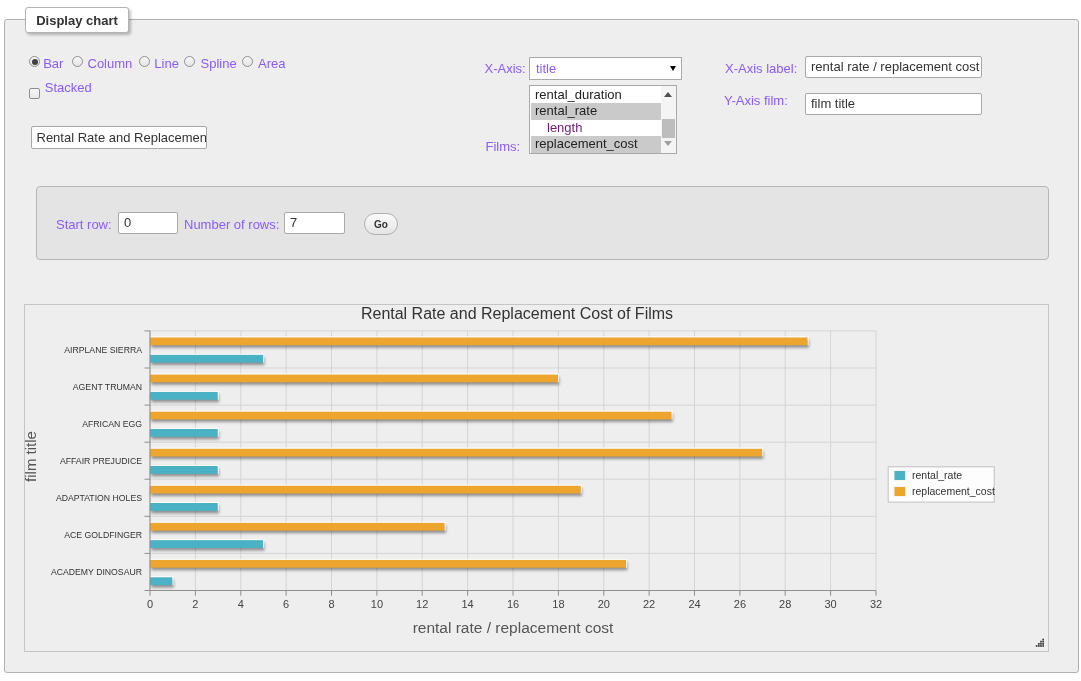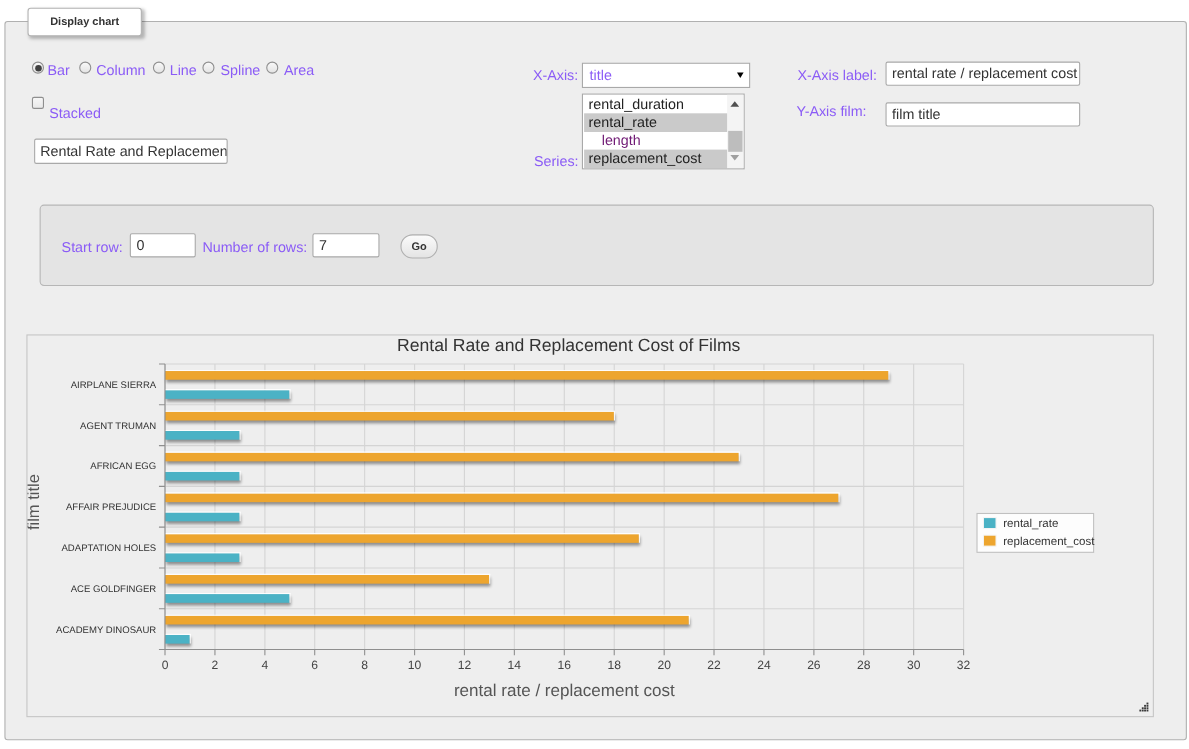--- a/index.html
+++ b/index.html
@@ -9,45 +9,45 @@
 .inp{position:absolute;background:#fff;border:1px solid #a9a9a9;border-radius:2px;font-size:13px;color:#333;
   padding:0 0 0 5px;white-space:nowrap;overflow:hidden;}
 </style>
 </head>
 <body>
 <div id="page">
 
   <div class="abs" style="left:4px;top:19px;width:1073px;height:652px;border:1px solid #b0b0b0;border-radius:3px;background:#eeeeee;"></div>
 
   <div class="abs" style="left:25px;top:7px;width:102px;height:24px;background:#fff;border:1px solid #b3b3b3;border-radius:3px;
-     box-shadow:2px 2px 3px rgba(0,0,0,0.25);font-size:10px;font-weight:bold;color:#333;text-align:center;line-height:25px;">Display chart</div>
+     box-shadow:2px 2px 3px rgba(0,0,0,0.25);font-size:13px;font-weight:bold;color:#333;text-align:center;line-height:25px;">Display chart</div>
 
   <div class="lbl" style="left:43.2px;top:55.6px;">Bar</div>
   <div class="lbl" style="left:87.5px;top:55.6px;">Column</div>
   <div class="lbl" style="left:154.3px;top:55.6px;">Line</div>
   <div class="lbl" style="left:200.5px;top:55.6px;">Spline</div>
   <div class="lbl" style="left:258.1px;top:55.6px;">Area</div>
   <div class="abs" style="position:absolute;width:11px;height:11px;border:1px solid #8f8f8f;border-radius:50%;background:linear-gradient(#f8f8f8,#e4e4e4);box-sizing:border-box;left:29.1px;top:56.2px;"></div>
   <div class="abs" style="left:31.6px;top:58.7px;width:6px;height:6px;border-radius:50%;background:#404040;"></div>
   <div class="abs" style="position:absolute;width:11px;height:11px;border:1px solid #8f8f8f;border-radius:50%;background:linear-gradient(#f8f8f8,#e4e4e4);box-sizing:border-box;left:72.0px;top:56.2px;"></div>
   <div class="abs" style="position:absolute;width:11px;height:11px;border:1px solid #8f8f8f;border-radius:50%;background:linear-gradient(#f8f8f8,#e4e4e4);box-sizing:border-box;left:138.5px;top:56.2px;"></div>
   <div class="abs" style="position:absolute;width:11px;height:11px;border:1px solid #8f8f8f;border-radius:50%;background:linear-gradient(#f8f8f8,#e4e4e4);box-sizing:border-box;left:184.0px;top:56.2px;"></div>
   <div class="abs" style="position:absolute;width:11px;height:11px;border:1px solid #8f8f8f;border-radius:50%;background:linear-gradient(#f8f8f8,#e4e4e4);box-sizing:border-box;left:241.6px;top:56.2px;"></div>
 
   <div class="abs" style="left:28.5px;top:87.5px;width:11.5px;height:11.5px;border:1px solid #8f8f8f;border-radius:2px;background:linear-gradient(#f6f6f6,#e9e9e9);box-sizing:border-box;"></div>
-  <div class="lbl" style="left:44.8px;top:95px;">Stacked</div>
+  <div class="lbl" style="left:44.8px;top:80px;">Stacked</div>
 
   <div class="inp" style="left:30.5px;top:125.5px;width:169px;height:21.5px;line-height:21.5px;">Rental Rate and Replacement Cost of Films</div>
 
   <div class="lbl" style="left:484.5px;top:61px;">X-Axis:</div>
   <div class="abs" style="left:529px;top:57px;width:153px;height:22.5px;background:#fff;border:1px solid #a9a9a9;box-sizing:border-box;"></div>
   <div class="lbl" style="left:536px;top:61px;">title</div>
   <div class="abs" style="left:669.5px;top:65.5px;width:0;height:0;border-left:3.5px solid transparent;border-right:3.5px solid transparent;border-top:5.5px solid #000;"></div>
 
-  <div class="lbl" style="left:485.5px;top:139px;">Series:</div>
+  <div class="lbl" style="left:485.5px;top:139px;">Films:</div>
   <div class="abs" style="left:529px;top:84.5px;width:148px;height:69px;background:#fff;border:1px solid #a9a9a9;box-sizing:border-box;overflow:hidden;">
      <div style="position:absolute;left:1px;top:1px;width:127px;height:17px;font-size:13px;color:#222;padding-left:4px;line-height:16.5px;">rental_duration</div>
      <div style="position:absolute;left:1px;top:17.5px;width:127px;height:16.5px;font-size:13px;color:#222;padding-left:4px;line-height:16.5px;background:#cacaca;">rental_rate</div>
      <div style="position:absolute;left:1px;top:34px;width:127px;height:16.5px;font-size:13px;color:#701a75;padding-left:16px;line-height:16.5px;">length</div>
      <div style="position:absolute;left:1px;top:50.5px;width:127px;height:16.5px;font-size:13px;color:#222;padding-left:4px;line-height:16.5px;background:#cacaca;">replacement_cost</div>
      <div style="position:absolute;right:0;top:0;width:15.5px;height:67px;background:#f4f4f4;"></div>
      <div style="position:absolute;right:4px;top:6.5px;width:0;height:0;border-left:4.5px solid transparent;border-right:4.5px solid transparent;border-bottom:5.5px solid #505050;"></div>
      <div style="position:absolute;right:1.5px;top:33px;width:12.5px;height:19.5px;background:#bdbdbd;"></div>
      <div style="position:absolute;right:4px;bottom:6.5px;width:0;height:0;border-left:4.5px solid transparent;border-right:4.5px solid transparent;border-top:5.5px solid #9f9f9f;"></div>
   </div>

